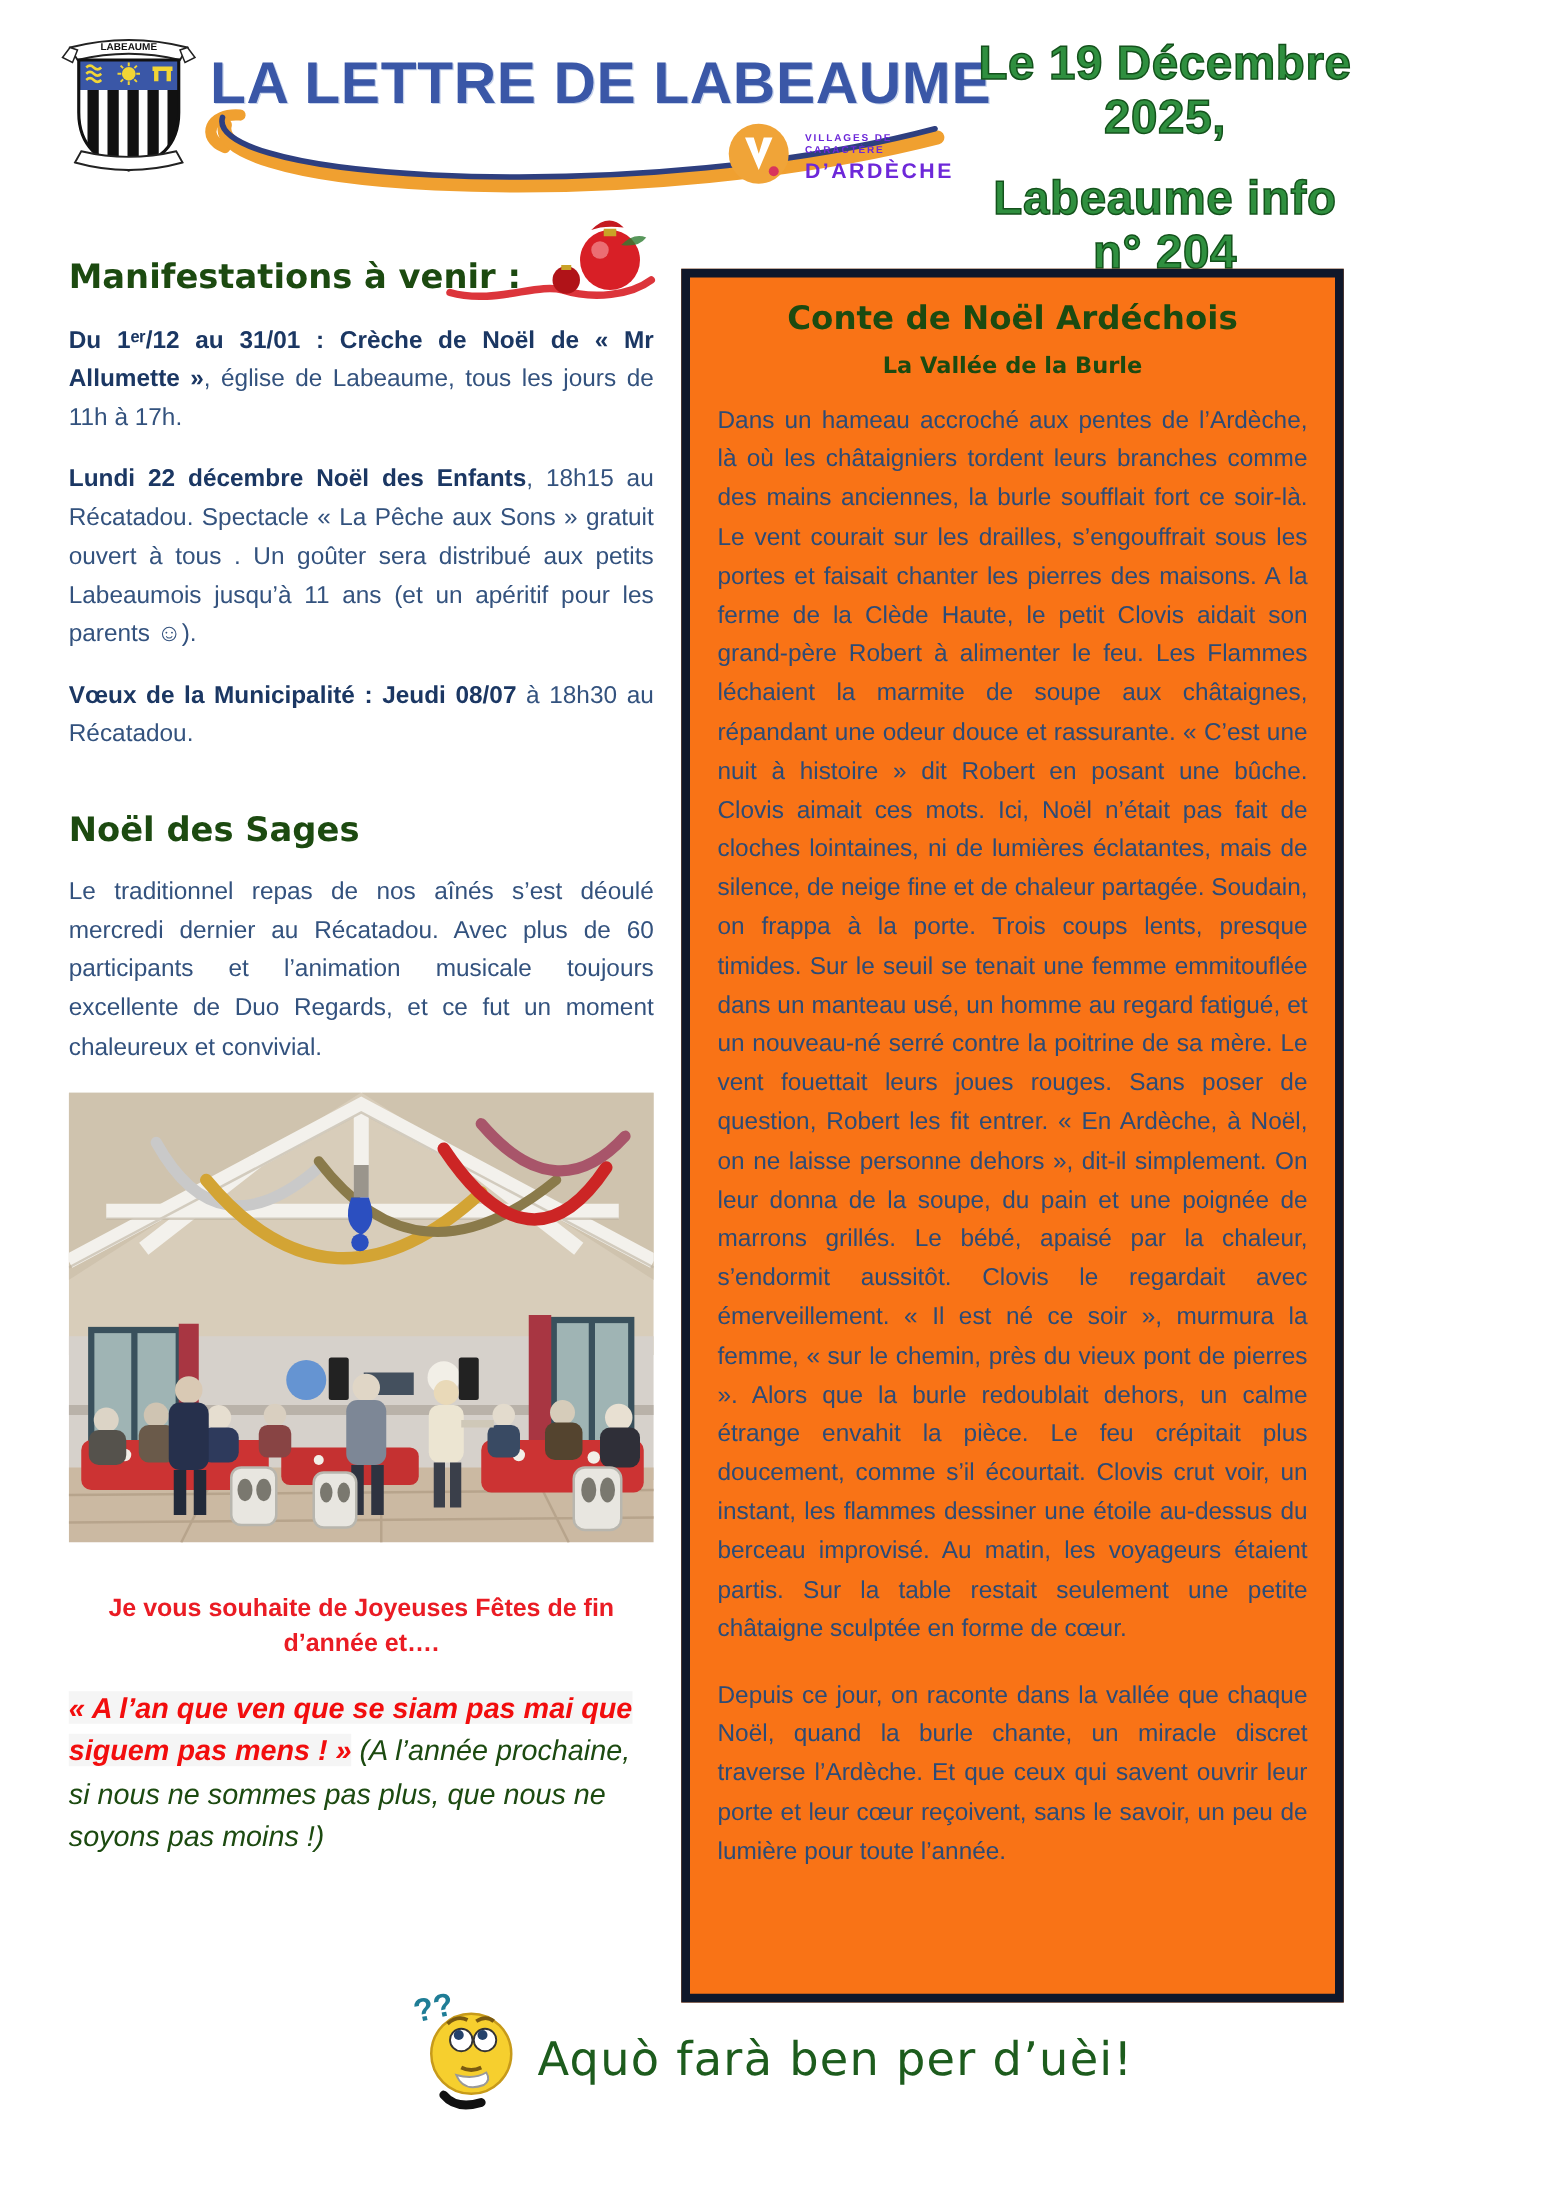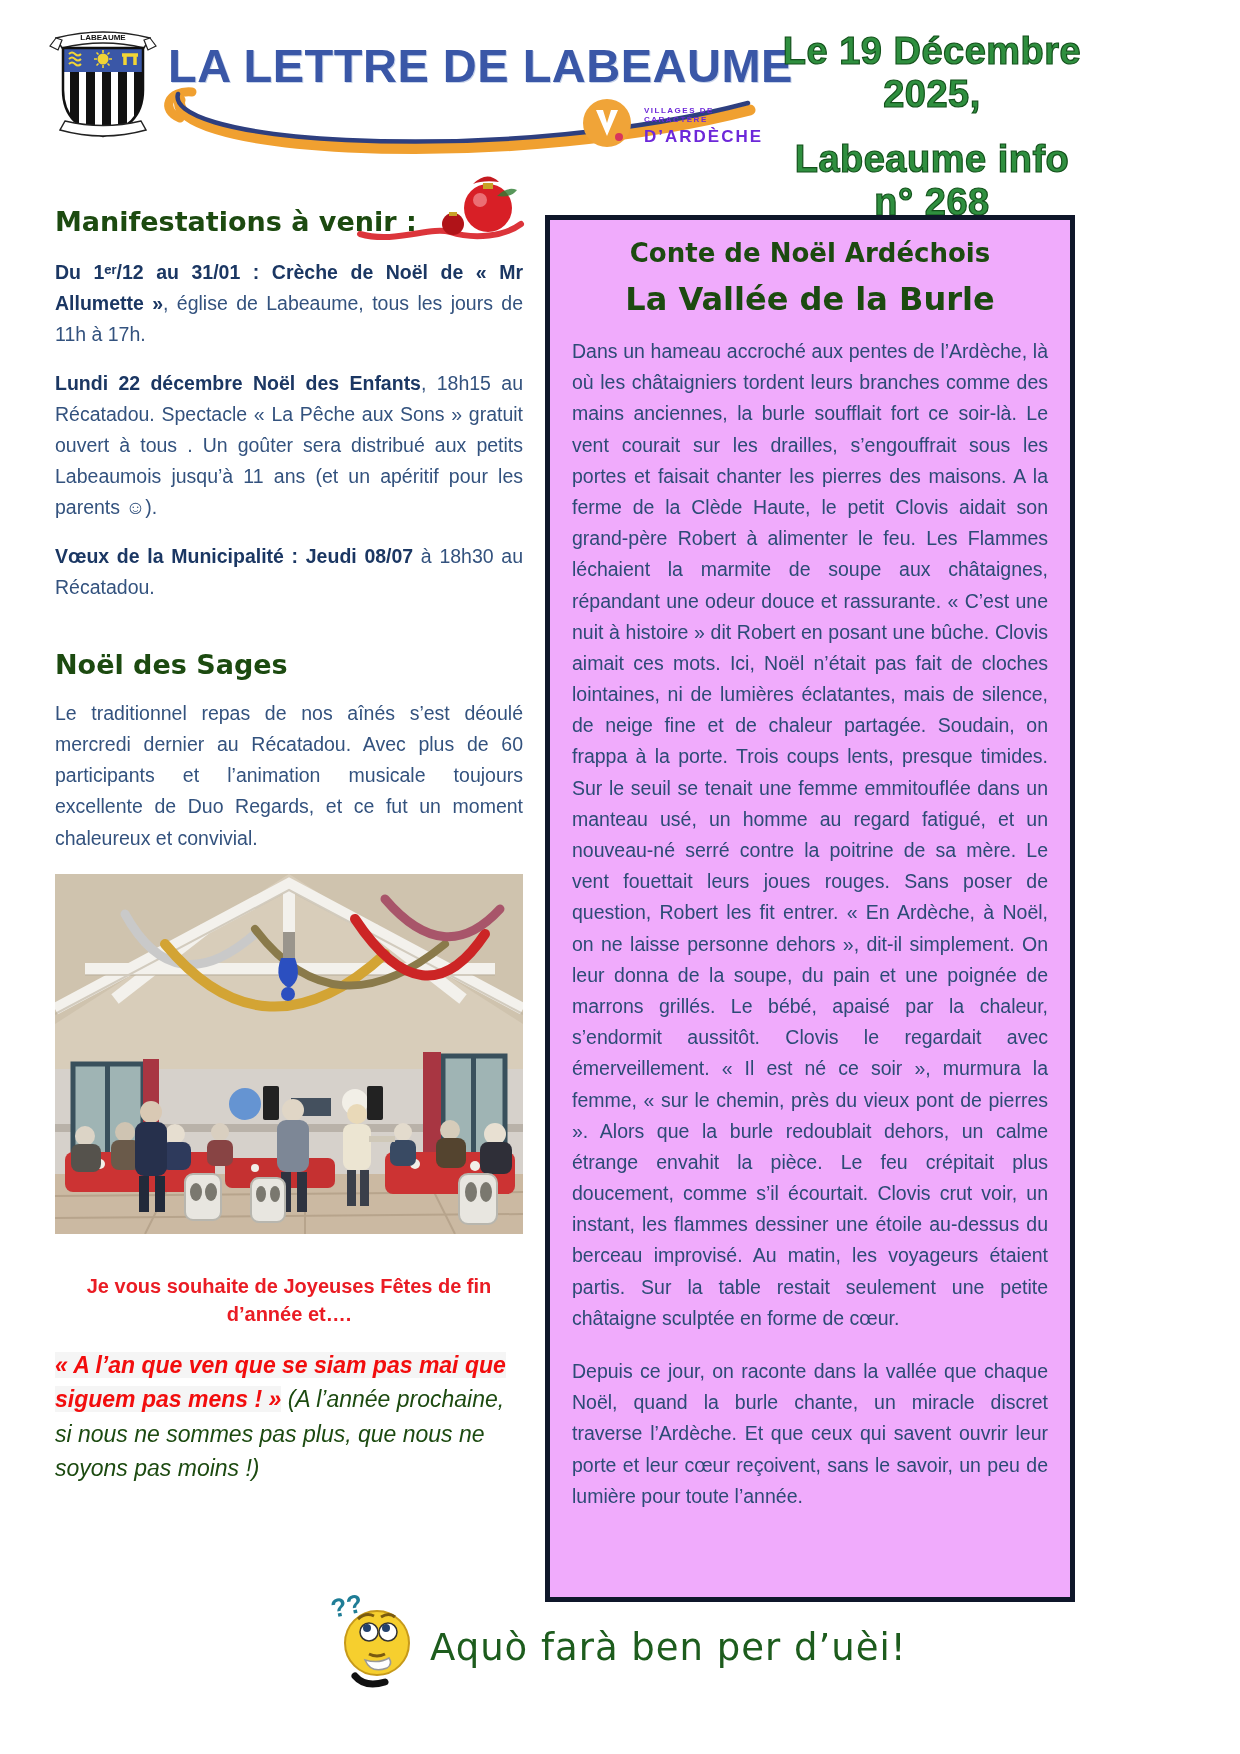--- a/index.html
+++ b/index.html
@@ -46,25 +46,25 @@
   .wishes{
     margin-top:34px;text-align:center;font-weight:bold;color:#ea1c24;
     font-size:20px;line-height:1.4;
   }
   .occitan{margin-top:20px;font-size:23px;line-height:1.5;font-style:italic;text-align:left;}
   .occitan-red{color:#f20d0d;font-weight:bold;background:#f5f5f5;}
   .occitan-green{color:#1c4a10;}
   
   .conte-box{
     position:absolute;left:545px;top:215px;width:530px;height:1387px;
-    border:5px solid #0f172a;box-sizing:border-box;padding:14px 22px 10px 22px;
-    background:#f0abfc;
+    border:7px solid #0f172a;box-sizing:border-box;padding:14px 22px 10px 22px;
+    background:#f97316;
   }
   .conte-h1{font-size:26px;text-align:center;margin:4px 0 12px 0;}
-  .conte-h2{font-size:32px;text-align:center;margin:4px 0 18px 0;}
+  .conte-h2{font-size:18px;text-align:center;margin:4px 0 18px 0;}
   .conte-p{
     font-size:19.5px;line-height:1.6;text-align:justify;color:#2c4b76;margin:0 0 22px 0;
   }
   
   .footer{position:absolute;left:325px;top:1588px;width:700px;height:130px;}
   .smiley{position:absolute;left:0;top:0;}
   .slogan{
     position:absolute;left:105px;top:38px;font-size:37px;color:#1d5c1d;
     font-family:"DejaVu Sans",sans-serif;letter-spacing:1px;white-space:nowrap;
   }
@@ -136,21 +136,21 @@
       </svg>
     </div>
     <div class="v-logo-text">
       <div class="v-logo-line1">VILLAGES DE CARACTÈRE</div>
       <div class="v-logo-line2">D’ARDÈCHE</div>
     </div>
   </div>
 
   <div class="date-block">
     <div class="date-line1">Le 19 Décembre 2025,</div>
-    <div class="date-line2">Labeaume info n° 268</div>
+    <div class="date-line2">Labeaume info n° 204</div>
   </div>
 </div>
 
 <div class="left-col">
 
   <div style="position:relative;">
     <h2 class="green-h manif-heading">Manifestations à venir :</h2>
 
     <div class="ornament">
       <svg width="170" height="80" viewBox="0 0 170 80">

